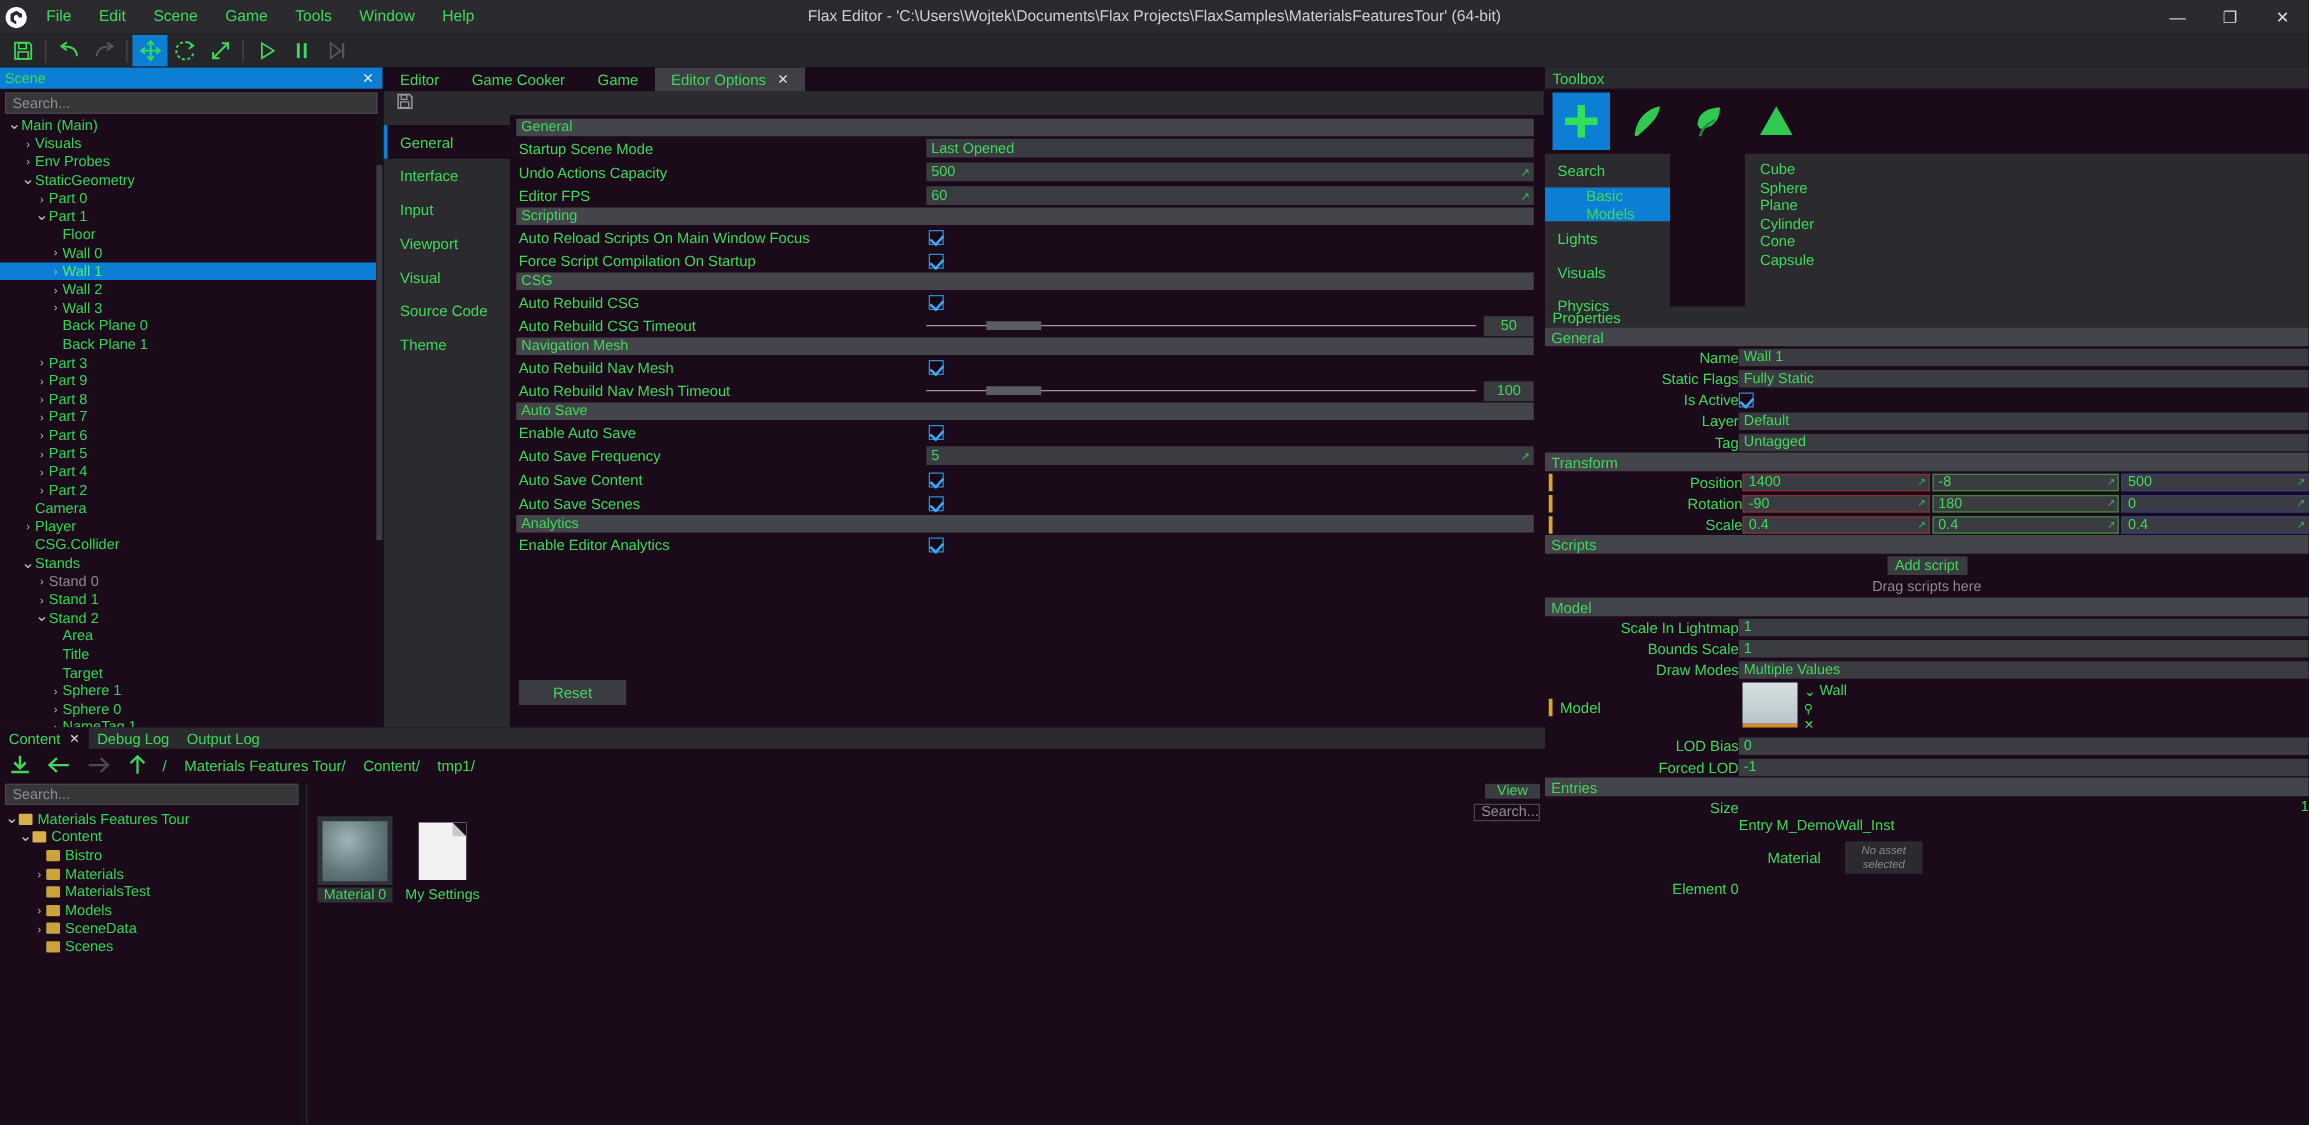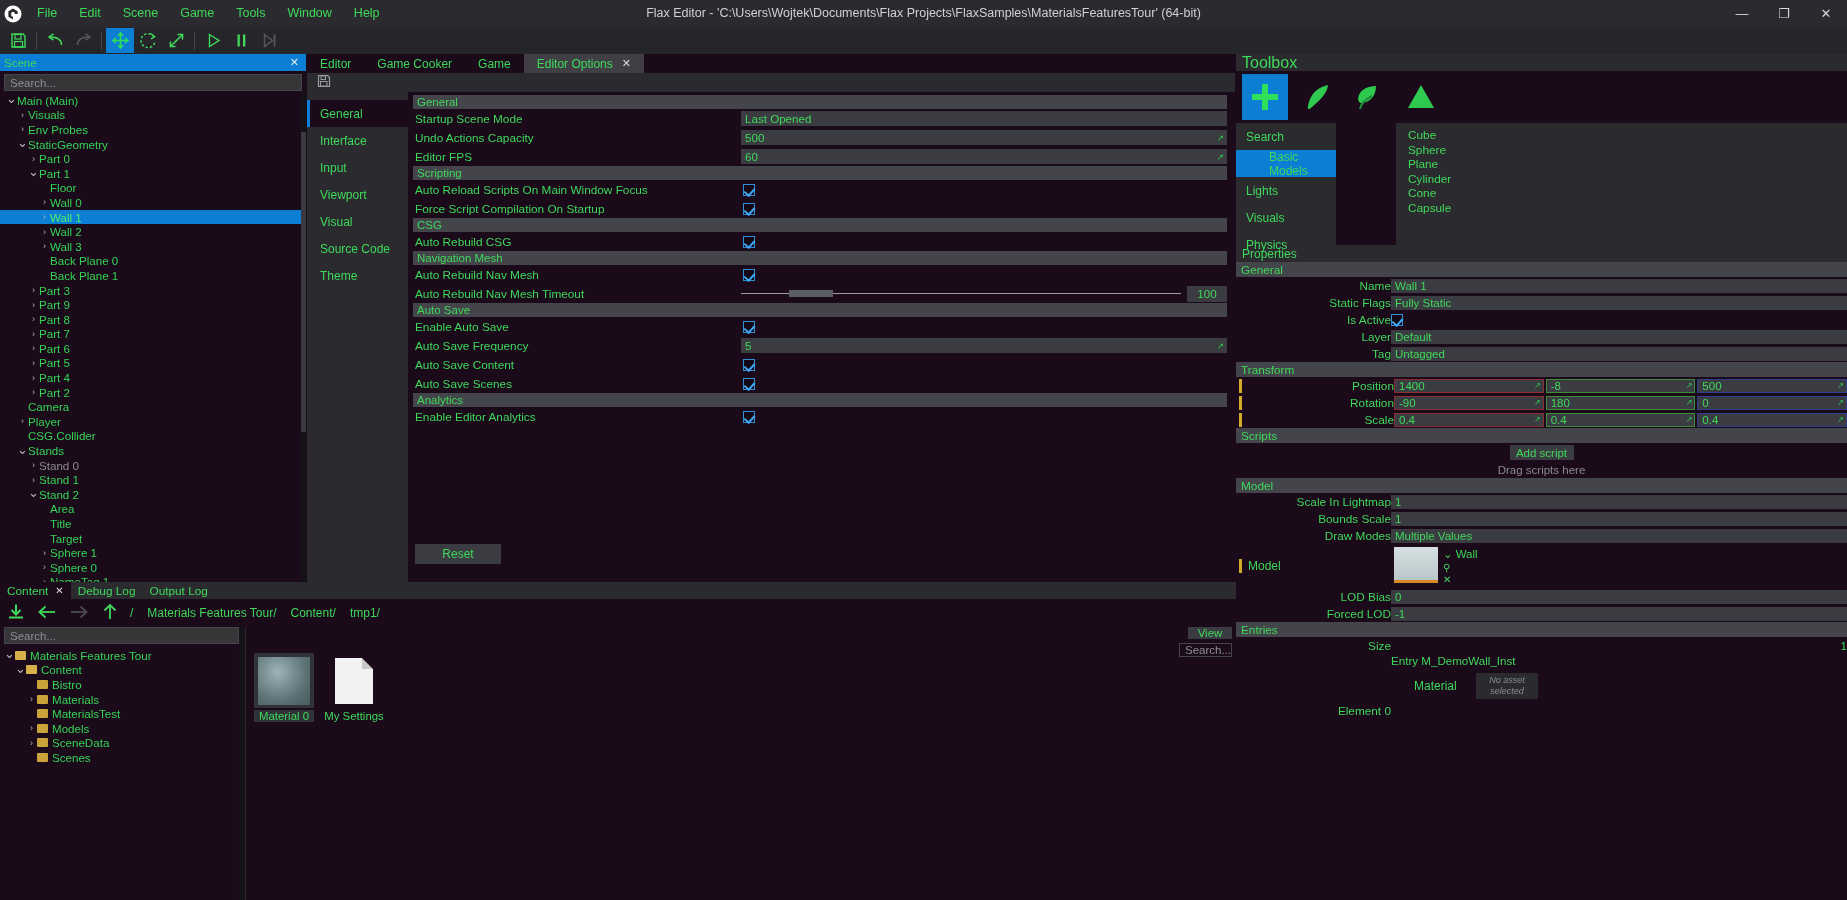--- a/index.html
+++ b/index.html
@@ -86,21 +86,21 @@
   .sline { flex:1; height:1px; background:#9a9aa2; position:relative; }
   .sthumb { position:absolute; top:-3px; width:44px; height:7px; background:#5c5c64; }
   .snum { width:40px; height:16px; background:#3b3b42; color:#3fd95a; display:flex; align-items:center;
           justify-content:center; font-size:11.6px; margin-left:6px; }
   .resetbtn { position:absolute; left:7px; top:452px; width:86px; height:20px; background:#3b3b42;
               color:#3fd95a; display:flex; align-items:center; justify-content:center; font-size:12px; }
 
   
   .right { position:absolute; left:1236px; top:54px; width:611px; height:900px; background:#1a0a1a; }
   .rhead { height:17px; background:#2b2b2f; display:flex; align-items:center; padding-left:6px;
-           font-size:16px; color:#3fd95a; }
+           font-size:12px; color:#3fd95a; }
   .tb-icons { height:52px; display:flex; align-items:center; padding-left:6px; gap:6px; background:#1a0a1a; }
   .tb-icon { width:46px; height:46px; display:flex; align-items:center; justify-content:center; }
   .tb-icon.active { background:#0c7fd4; }
   .tb-body { display:flex; height:122px; }
   .tb-nav { width:100px; background:#2b2b2f; }
   .tb-nav-item { height:27px; display:flex; align-items:center; padding-left:10px; font-size:12px; color:#3fd95a; }
   .tb-nav-item.active { background:#0c7fd4;padding-left:33px; }
   .tb-list { flex:1; background:#2b2b2f; padding:5px 0 0 12px; }
   .tb-list-item { height:14.5px; font-size:11.8px; color:#3fd95a; }
   .tb-blank { width:60px; background:#1a0a1a; }
@@ -462,20 +462,29 @@
             <div class="plabel">Force Script Compilation On Startup</div>
             <div style="flex: 1 1 0%; display: flex; align-items: center; padding-left: 2px;">
               <div class="chk"></div>
             </div>
           </div>
           <div class="grp">CSG</div>
           <div class="prow">
             <div class="plabel">Auto Rebuild CSG</div>
             <div style="flex: 1 1 0%; display: flex; align-items: center; padding-left: 2px;">
               <div class="chk"></div>
+            </div>
+          </div>
+          <div class="prow">
+            <div class="plabel">Auto Rebuild CSG Timeout</div>
+            <div class="sliderwrap">
+              <div class="sline">
+                <div class="sthumb" style="left: 11%;"></div>
+              </div>
+              <div class="snum">50</div>
             </div>
           </div>
           <div class="grp">Navigation Mesh</div>
           <div class="prow">
             <div class="plabel">Auto Rebuild Nav Mesh</div>
             <div style="flex: 1 1 0%; display: flex; align-items: center; padding-left: 2px;">
               <div class="chk"></div>
             </div>
           </div>
           <div class="prow">

